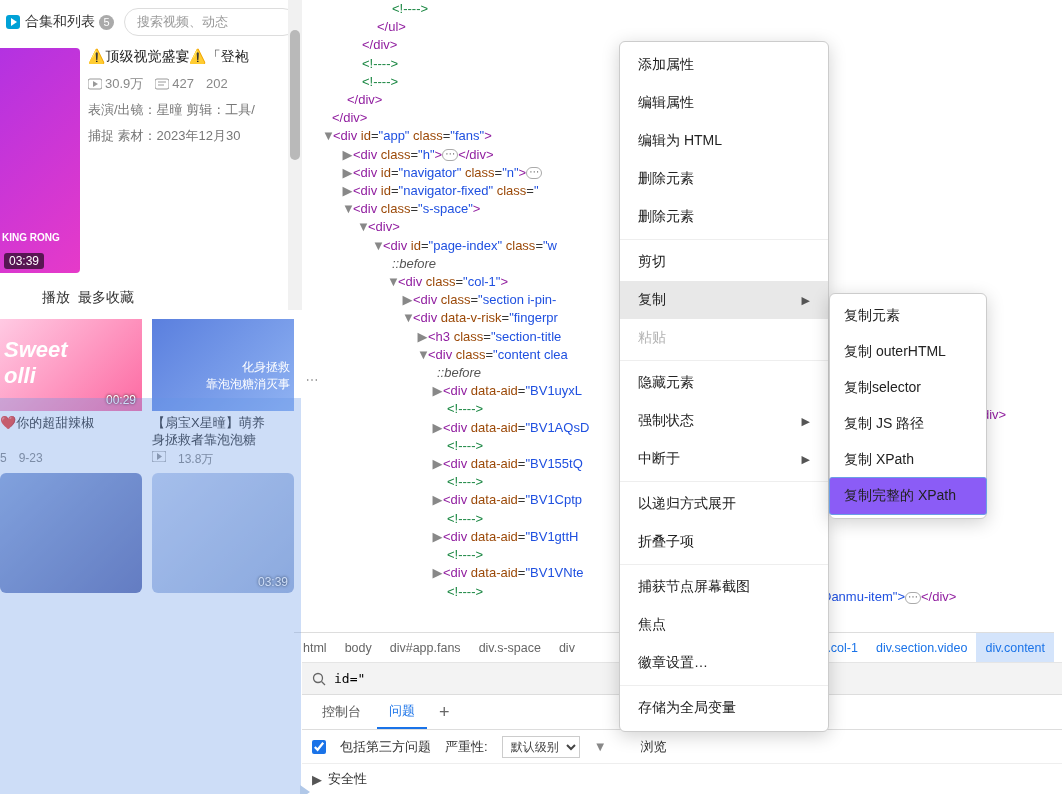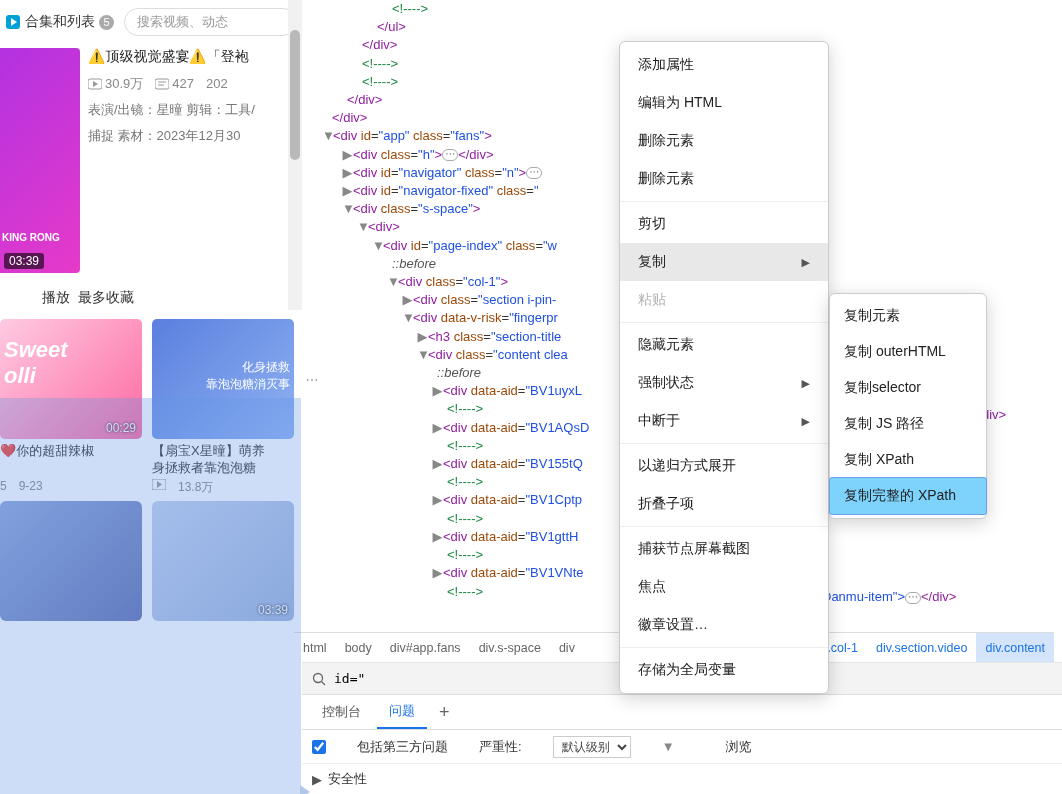--- a/index.html
+++ b/index.html
@@ -17,21 +17,21 @@
 .thumb .duration { position: absolute; left: 4px; bottom: 4px; background: rgba(0,0,0,.6); color: #fff; font-size: 12px; padding: 1px 5px; border-radius: 3px; }
 .thumb .text-in { position: absolute; left: 2px; bottom: 30px; color: #fff; font-weight: bold; font-size: 10px; line-height: 1.1; }
 .vid-meta { flex: 1; padding: 0 8px; }
 .vid-title { font-size: 14px; font-weight: 500; color: #222; margin-bottom: 10px; line-height: 1.2; }
 .vid-stats { font-size: 13px; color: #888; display: flex; gap: 12px; align-items: center; margin-bottom: 8px; }
 .vid-stats .ico { display:inline-flex; align-items:center; gap:3px; }
 .vid-extra { font-size: 13px; color: #777; margin-bottom: 8px; white-space: nowrap; overflow:hidden; }
 .navlinks { display: flex; gap: 8px; font-size: 14px; color: #333; padding: 2px 4px 6px; margin-left: 38px; }
 .grid { display: flex; flex-wrap: wrap; gap: 10px; padding: 6px 0 0; }
 .cell { width: 142px; }
-.cell .th { width: 142px; height: 120px; position: relative; border-radius: 5px; overflow: hidden; background:#a7c; }
+.cell .th { width: 142px; height: 92px; position: relative; border-radius: 0; overflow: hidden; background:#a7c; }
 .cell .th .dur { position:absolute; right:6px; bottom:4px; color:#fff; font-size:12px; text-shadow:0 0 3px #000; }
 .cell.sweet .th { background: linear-gradient(135deg,#ffcae3,#fd6aa2); }
 .cell.sweet .th::after{content:"Sweet\A olli"; white-space:pre; color:#fff; font-weight:800; font-size:22px; position:absolute; left:4px; top:18px; font-style:italic; }
 .cell.other .th { background: linear-gradient(135deg,#5a7fde,#8fb2f2); }
 .cell.other .th::after{content:"化身拯救\A靠泡泡糖消灭事"; white-space:pre; font-size:12px; color:#fff; position:absolute; right:4px; top:40px; text-align:right; }
 .cell .cap { font-size: 13px; color: #333; margin-top: 4px; line-height: 1.3; height: 34px; overflow:hidden; }
 .cell .sub { font-size: 12px; color: #888; margin-top: 2px; display:flex; gap:12px; }
 .cell2row { display:flex; gap:10px; margin-top:5px; }
 .cell2 { width:142px; }
 .cell2 .th { width:142px; height:120px; border-radius:6px; overflow:hidden; background:linear-gradient(135deg,#8fa7d9,#6471b1); position:relative; }
@@ -57,38 +57,38 @@
 
 .ctx { position:absolute; left:619px; top:41px; width:210px; background:#fff; border:1px solid #ccc; border-radius:6px; box-shadow:0 4px 18px rgba(0,0,0,.18); padding:4px 0; font-size:14px; z-index:10; }
 .ctx .item { padding:10px 18px; display:flex; align-items:center; justify-content:space-between; cursor:pointer; color:#222; }
 .ctx .item.dis { color:#b3b3b3; }
 .ctx .item.hov { background:#e8e8e8; }
 .ctx .sep { height:1px; background:#eee; margin:3px 0; }
 .ctx .sub-arrow { color:#555; font-size:11px; }
 
 .sub-ctx { position:absolute; left:829px; top:293px; width:158px; background:#fff; border:1px solid #ccc; border-radius:6px; box-shadow:0 4px 18px rgba(0,0,0,.18); padding:4px 0; font-size:14px; z-index:11; }
 .sub-ctx .item { padding:9px 14px; cursor:pointer; color:#222; }
-.sub-ctx .item.hov { background:#7dd3fc; border:1px solid #6a9fe6; margin:-1px; border-radius:3px; padding:9px 14px; }
+.sub-ctx .item.hov { background:#8b5cf6; border:1px solid #6a9fe6; margin:-1px; border-radius:3px; padding:9px 14px; }
 
 
 .crumb { position:absolute; left:294px; top:632px; width:760px; height:30px; border-top:1px solid #ddd; display:flex; align-items:center; font-size:12.5px; color:#666; }
 .crumb .c-item { padding:0 9px; height:100%; display:flex; align-items:center; cursor:pointer; }
 .crumb .c-item.col{ color:#1a73e8; }
 .crumb .c-item.act { background:#d4e4fb; color:#1a73e8; }
 .dom-search { position:absolute; left:302px; top:662px; width:760px; height:32px; background:#f3f3f3; display:flex; align-items:center; padding:0 10px; gap:8px; border-top:1px solid #e5e5e5; }
 .dom-search .mag { color:#666; }
 .dom-search input { border:none; background:transparent; outline:none; flex:1; font-size:13px; font-family:Consolas,monospace; }
 
 
 .btabs { position:absolute; left:302px; top:694px; width:760px; height:36px; border-top:1px solid #ddd; border-bottom:1px solid #ddd; display:flex; align-items:center; padding:0 8px; gap:4px; background:#fff; }
 .btabs .bt { padding:0 12px; height:100%; display:flex; align-items:center; font-size:13px; color:#555; cursor:pointer; }
 .btabs .bt.act { color:#1a73e8; border-bottom:2px solid #1a73e8; }
 .btabs .plus { font-size:18px; color:#666; padding:0 8px; cursor:pointer; }
 
-.filterbar { position:absolute; left:302px; top:730px; width:760px; height:34px; display:flex; align-items:center; gap:31px; padding:0 10px; font-size:13px; color:#333; border-bottom:1px solid #eee; background:#fff; }
+.filterbar { position:absolute; left:302px; top:730px; width:760px; height:34px; display:flex; align-items:center; gap:14px; padding:0 10px; font-size:13px; color:#333; border-bottom:1px solid #eee; background:#fff; }
 .filterbar input[type=checkbox]{ width:14px; height:14px; accent-color:#1a73e8; }
 .filterbar select { border:1px solid #ccc; padding:2px 4px; font-size:12px; background:#fff; color:#444; }
 
 .sec-row { position:absolute; left:302px; top:764px; width:760px; height:30px; display:flex; align-items:center; padding:0 10px; font-size:13px; color:#333; gap:6px;}
 .sec-row .tri { color:#555; }
 
 svg { display:inline-block; vertical-align:middle; }
 </style>
 </head>
 <body>
@@ -220,20 +220,21 @@
   <div class="line" style="padding-left:145px"><span class="comm">&lt;!----&gt;</span></div>
   <div class="line" style="padding-left:130px"><span class="arrow">▶</span><span class="tag">&lt;div</span> <span class="attrn">data-aid</span>=<span class="attrv">"BV1VNte</span></div>
   <div class="line" style="padding-left:145px"><span class="comm">&lt;!----&gt;</span></div>
 
   <div style="position:absolute; left:680px; top:407px;"><span class="tag">div&gt;</span></div>
   <div style="position:absolute; left:520px; top:589px; white-space:nowrap;"><span class="attrv">Danmu-item"&gt;</span><span class="ellips">⋯</span><span class="tag">&lt;/div&gt;</span></div>
 </div>
 
 <div class="ctx">
   <div class="item">添加属性</div>
+  <div class="item">编辑属性</div>
   <div class="item">编辑为 HTML</div>
   <div class="item">删除元素</div>
   <div class="item">删除元素</div>
   <div class="sep"></div>
   <div class="item">剪切</div>
   <div class="item hov">
       <span>复制</span>
       <span class="sub-arrow">▶</span>
     </div>
   <div class="item dis">粘贴</div>

